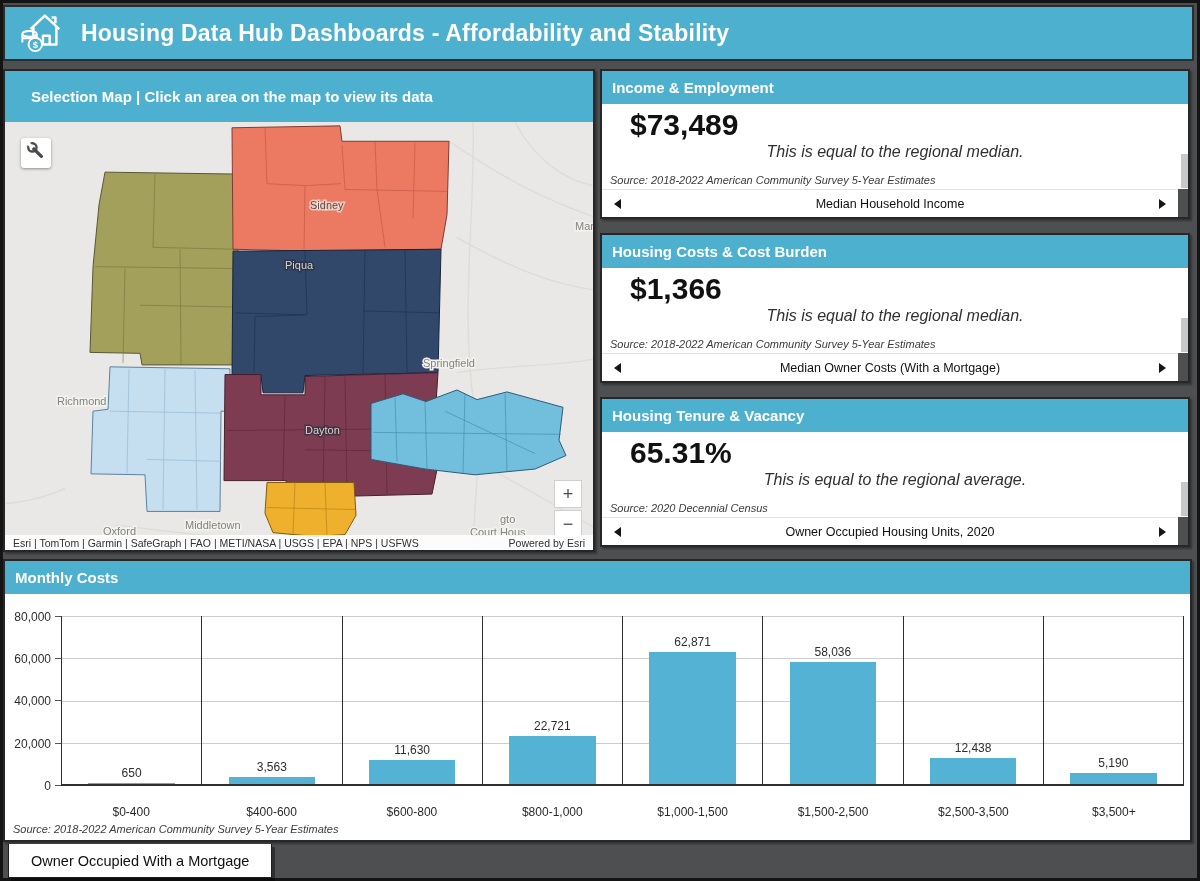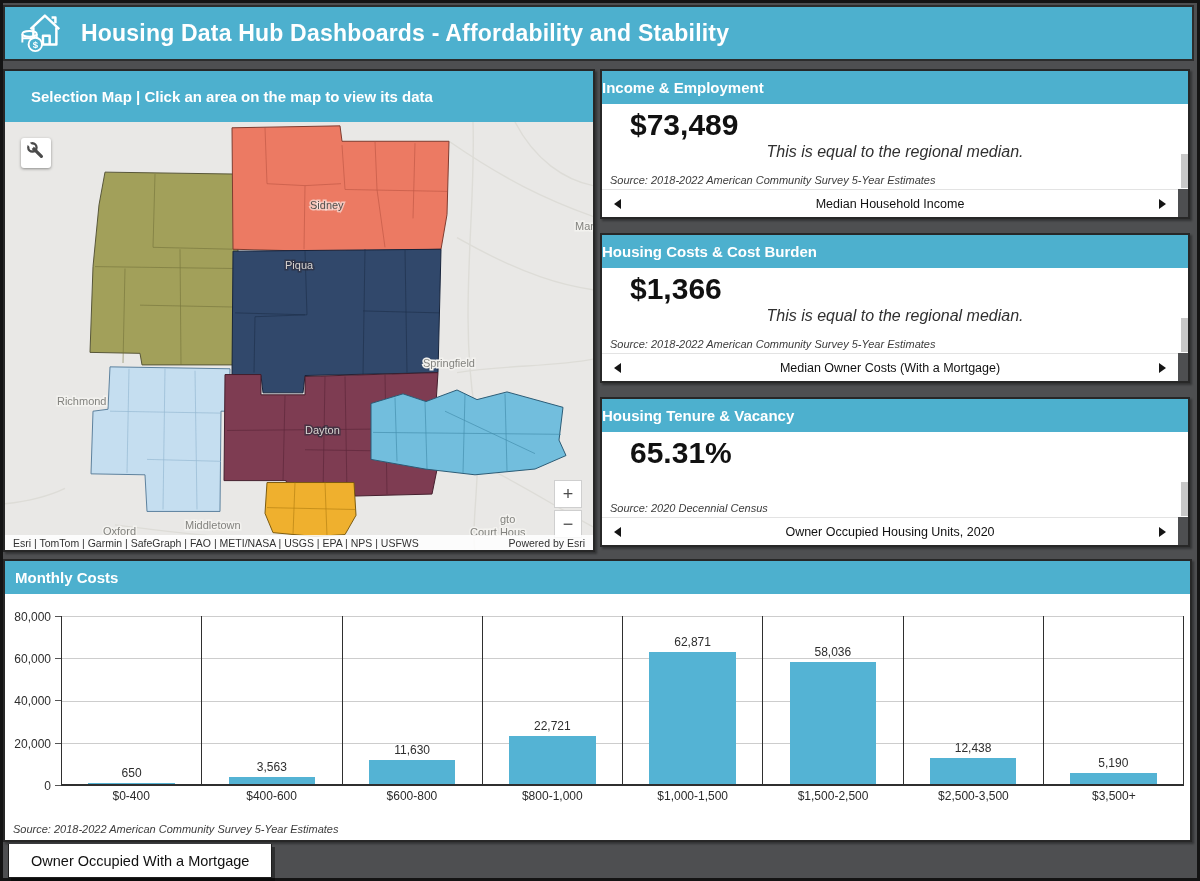--- a/index.html
+++ b/index.html
@@ -24,21 +24,21 @@
     box-shadow:0 1px 3px rgba(0,0,0,.4);display:flex;align-items:center;justify-content:center;cursor:pointer;}
   .zoom-ctrl{position:absolute;right:11px;top:358px;width:28px;display:flex;flex-direction:column;gap:2px;}
   .zoom-btn{width:28px;height:28px;background:#fff;border:1px solid #cfcfcf;box-sizing:border-box;
     font-size:18px;color:#4c4c4c;display:flex;align-items:center;justify-content:center;cursor:pointer;}
   .map-attrib{position:absolute;left:0;right:0;bottom:0;height:15px;background:rgba(255,255,255,.85);
     font-size:10.5px;color:#323232;display:flex;align-items:center;justify-content:space-between;
     padding:0 8px;white-space:nowrap;}
 
   
   .stat-panel{left:600px;width:590px;height:150px;display:flex;flex-direction:column;background:#4e4f51;}
-  .sp-header{height:33px;font-size:15px;flex:0 0 auto;}
+  .sp-header{height:33px;font-size:15px;padding-left:10px;flex:0 0 auto;}
   .sp-body{position:relative;flex:1;background:#fff;}
   .sp-value{text-align:left;font-size:30px;font-weight:bold;color:#111;margin-top:4px;margin-left:28px;}
   .sp-sub{text-align:center;font-size:16px;color:#303030;margin-top:1px;font-style:italic;}
   .sp-source{position:absolute;left:8px;bottom:3px;font-size:11px;font-style:italic;color:#3c3c3c;}
   .sp-scroll{position:absolute;right:0;bottom:1px;width:7px;height:34px;background:#c8c8c8;cursor:pointer;}
   .sp-footer{height:27px;width:calc(100% - 10px);background:#fff;border-top:1px solid #e3e3e3;
     display:flex;align-items:center;flex:0 0 auto;}
   .arrow-left{width:0;height:0;border-top:5px solid transparent;border-bottom:5px solid transparent;
     border-right:7px solid #151515;margin-left:12px;cursor:pointer;}
   .arrow-right{width:0;height:0;border-top:5px solid transparent;border-bottom:5px solid transparent;
@@ -52,21 +52,21 @@
   .chart-area{display:flex;margin-top:22px;height:170px;}
   .yaxis{width:56px;position:relative;flex:0 0 auto;}
   .ytick{position:absolute;right:10px;font-size:12px;color:#2e2e2e;transform:translateY(50%);}
   .ydash{position:absolute;right:0;width:6px;height:1px;background:#555;}
   .plot{flex:1;display:flex;margin-right:6px;border-left:1px solid #2f2f2f;border-bottom:2px solid #2f2f2f;
     background-image:repeating-linear-gradient(to bottom,#cdcdcd 0 1px,transparent 1px 42.3px);}
   .cell{flex:1;border-right:1px solid #2f2f2f;display:flex;flex-direction:column;
     justify-content:flex-end;align-items:center;}
   .bar-label{font-size:12px;color:#2e2e2e;margin-bottom:3px;}
   .bar{width:62%;}
-  .cat-row{display:flex;margin-left:56px;margin-right:6px;margin-top:3px;justify-content:space-between;}
+  .cat-row{display:flex;margin-left:56px;margin-right:6px;margin-top:19px;justify-content:space-between;}
   .cat{flex:1;text-align:center;font-size:12px;color:#2a2a2a;}
   .ch-source{position:absolute;left:8px;bottom:5px;font-size:11px;font-style:italic;color:#3c3c3c;}
 
   
   .tabs{position:absolute;left:8px;top:844px;display:flex;gap:11px;align-items:flex-start;flex-direction:column;}
   .tab{background:#fff;border:1px solid #1e1e1e;box-shadow:3px 3px 0 rgba(0,0,0,.4);
     font-size:14.5px;color:#111;display:flex;align-items:center;padding:0 22px;cursor:pointer;
     box-sizing:border-box;white-space:nowrap;}
   .tab.active{height:34px;border-top:none;}
   .tab.inactive{height:30px;margin-top:3px;}
@@ -245,20 +245,21 @@
       <div class="arrow-right"></div>
     </div>
   </div>
 
   <div class="panel stat-panel" style="top:397px;">
     <div class="teal-bar sp-header">
       <span>Housing Tenure &amp; Vacancy</span>
     </div>
     <div class="sp-body">
       <div class="sp-value">65.31%</div>
+      <div class="sp-sub">This is equal to the regional average.</div>
       <div class="sp-source">Source: 2020 Decennial Census</div>
       <div class="sp-scroll"></div>
     </div>
     <div class="sp-footer">
       <div class="arrow-left"></div>
       <div class="sp-footer-label">Owner Occupied Housing Units, 2020</div>
       <div class="arrow-right"></div>
     </div>
   </div>
 

